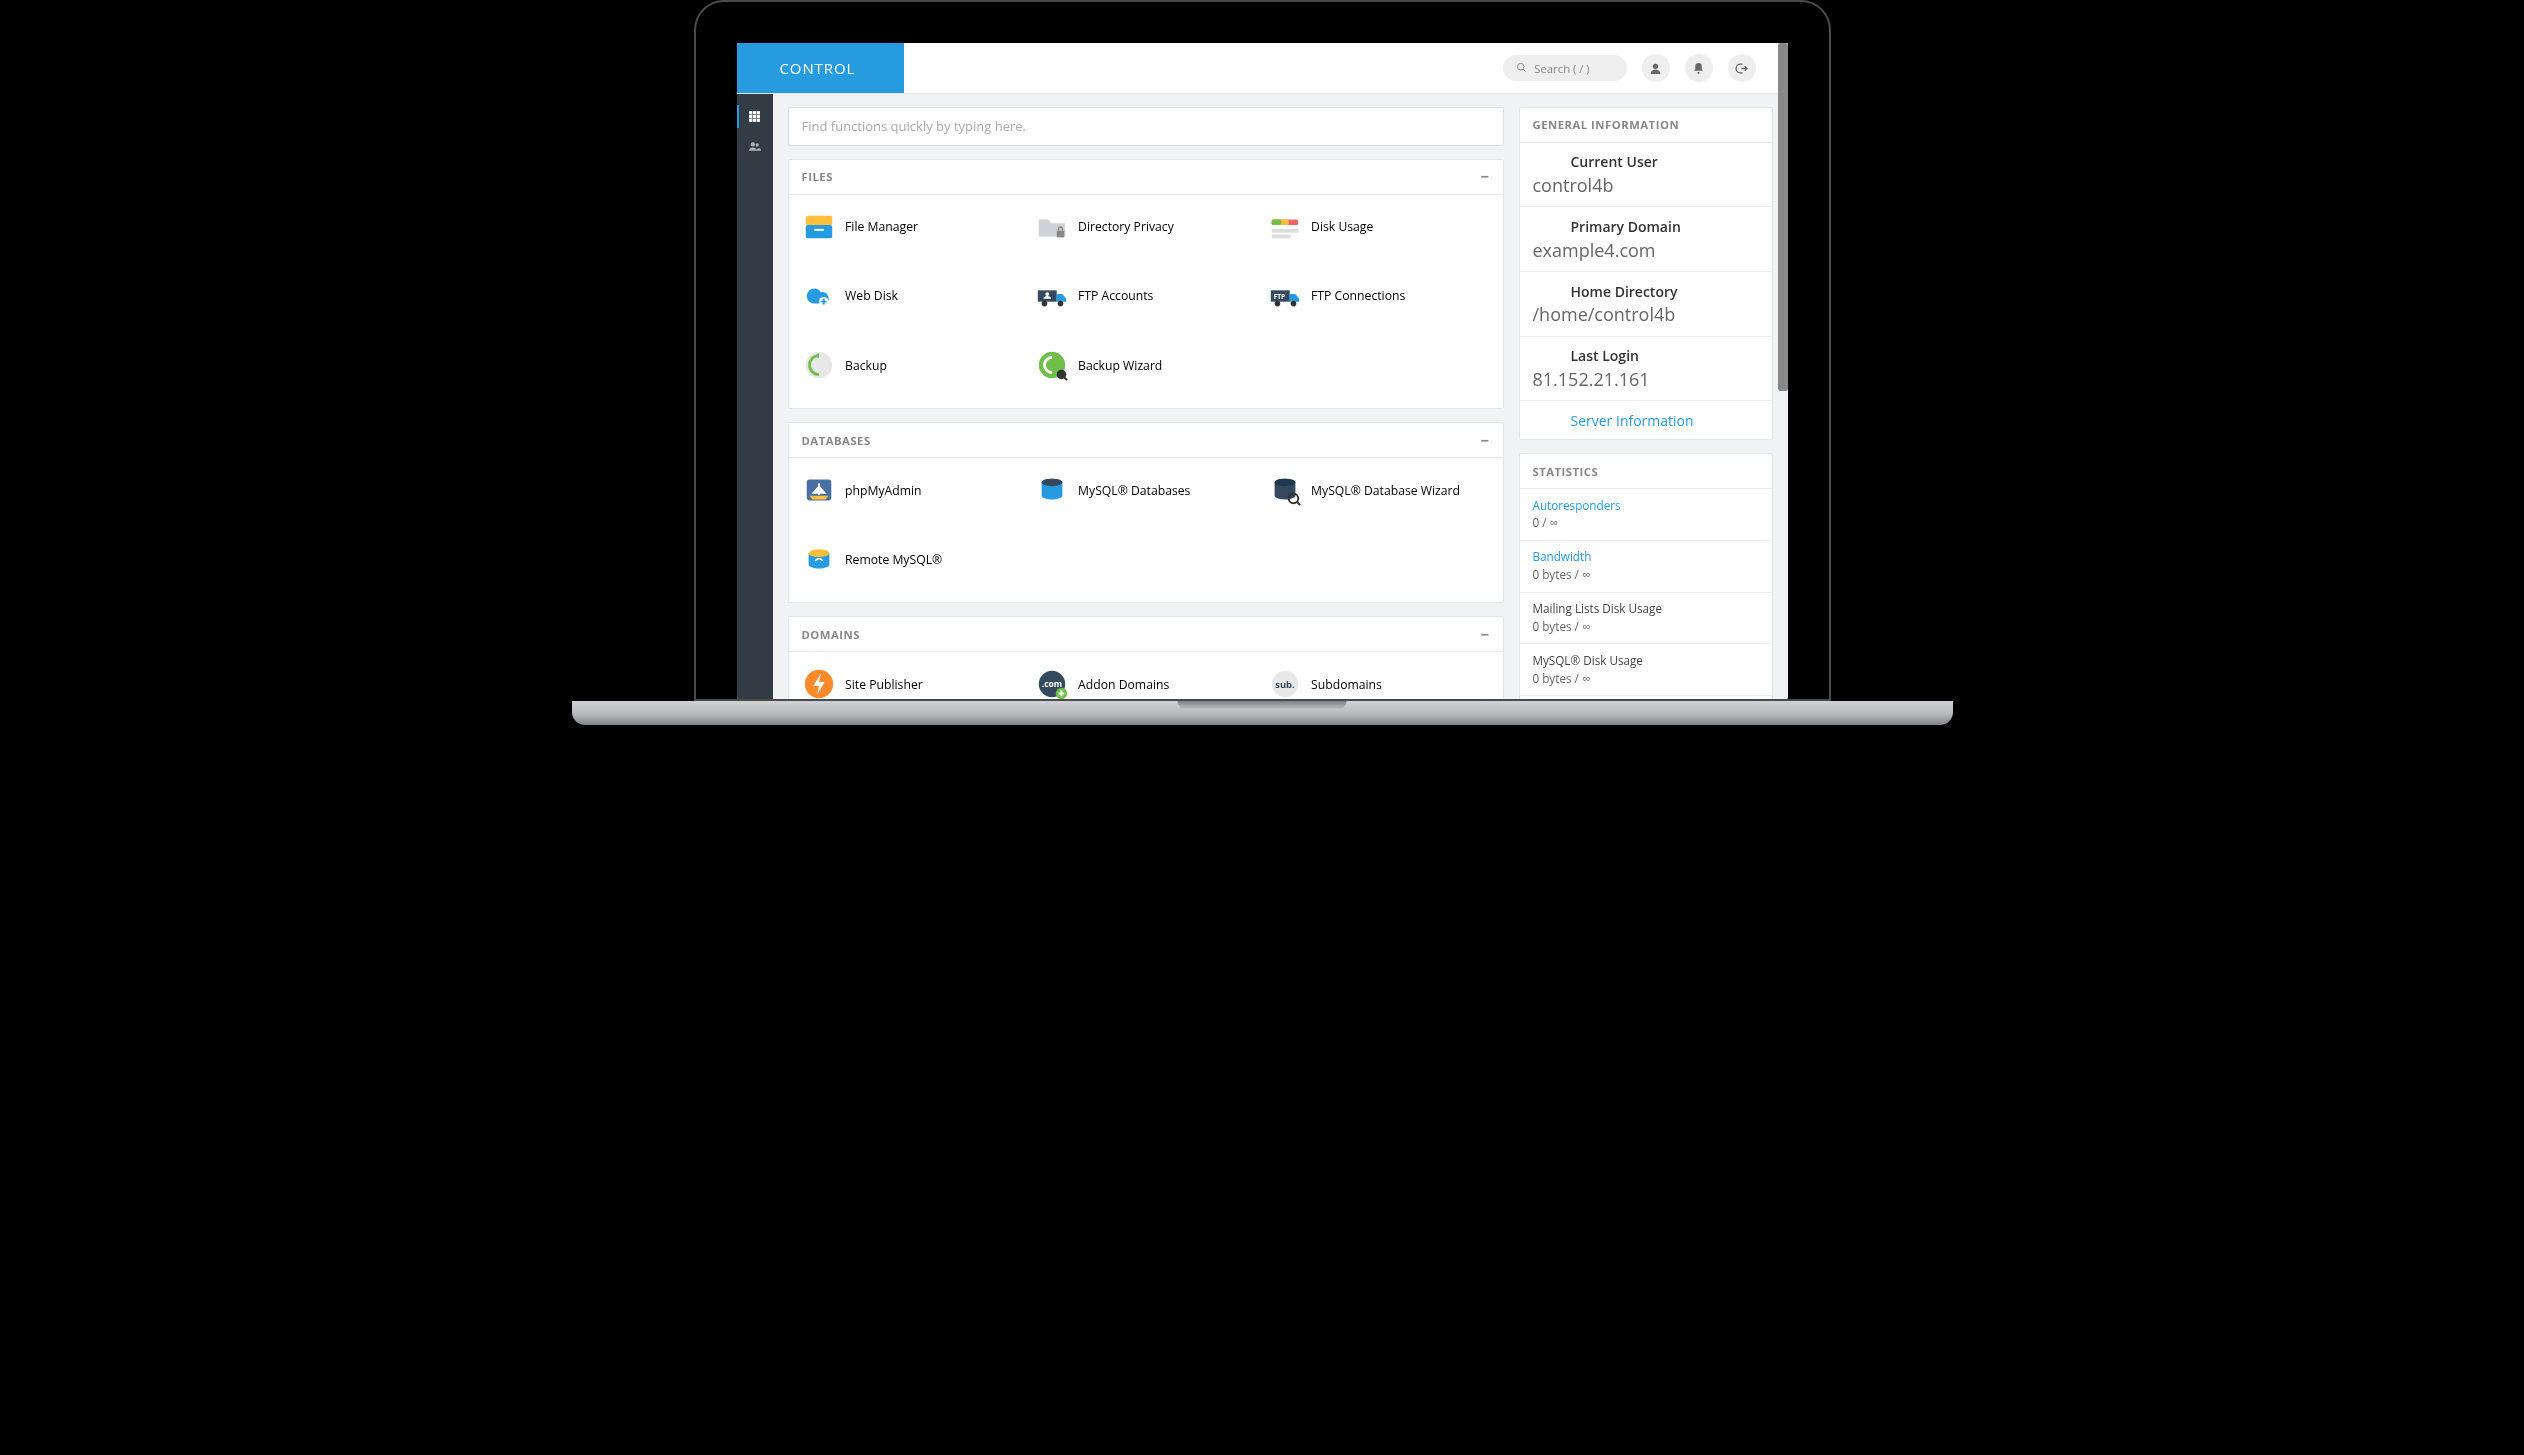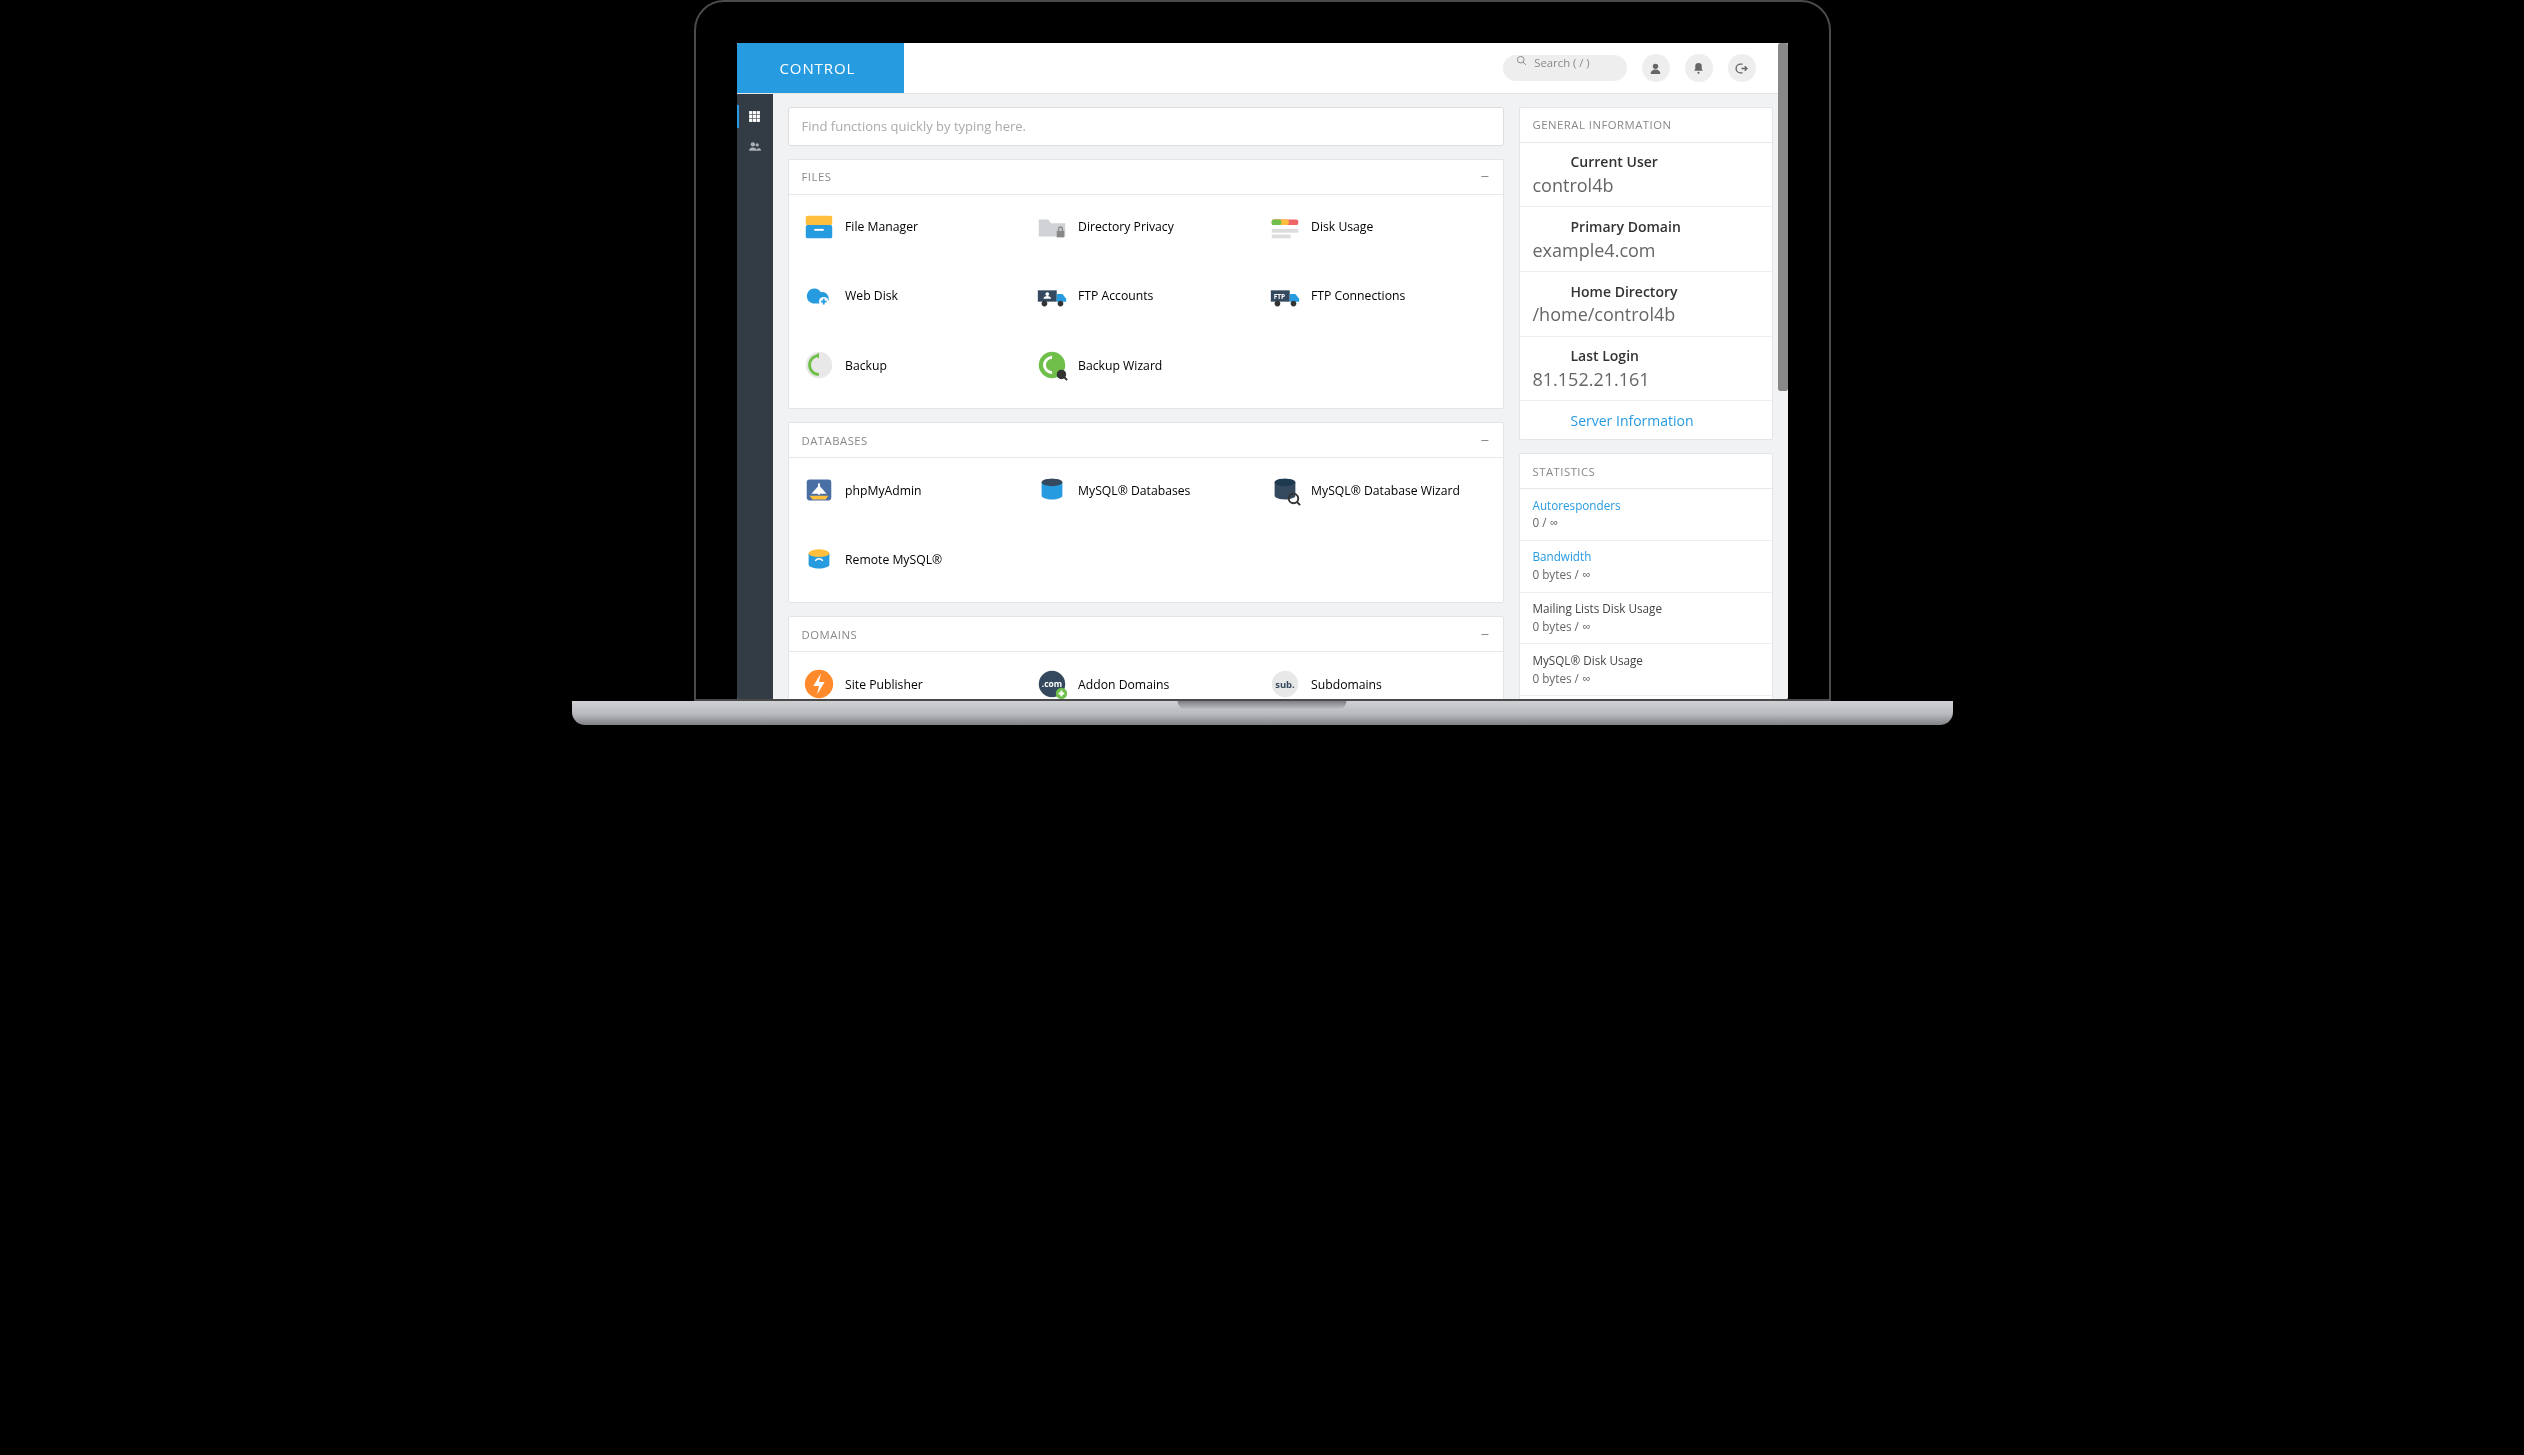--- a/index.html
+++ b/index.html
@@ -66,21 +66,21 @@
     display: flex;
     align-items: center;
     gap: 15px;
     padding-right: 32px;
   }
   .search-pill {
     background: #eee;
     border-radius: 17px;
     height: 26px;
     display: flex;
-    align-items: flex-start;
+    align-items: center;
     padding: 0 13px;
     gap: 7.5px;
     color: #888;
     font-size: 11.3px;
     width: 124px;
   }
   .circle-btn {
     width: 28px; height: 28px;
     background: #eee;
     border-radius: 50%;
@@ -152,20 +152,21 @@
   }
   .panel-header {
     padding: 9.4px 13px;
     color: #888;
     font-size: 11.3px;
     letter-spacing: 0.5px;
     border-bottom: 0.9px solid #e8e8e8;
     display: flex;
     align-items: center;
     justify-content: space-between;
+    font-weight: bold;
   }
   .panel-header .collapse { color: #888; font-size: 15px; line-height: 9.4px; cursor:pointer; }
   .panel-body {
     padding: 9.4px 9.4px 0 9.4px;
     display: grid;
     grid-template-columns: repeat(3, 1fr);
     gap: 3.8px 3.8px;
   }
   .app-item {
     display: flex;

